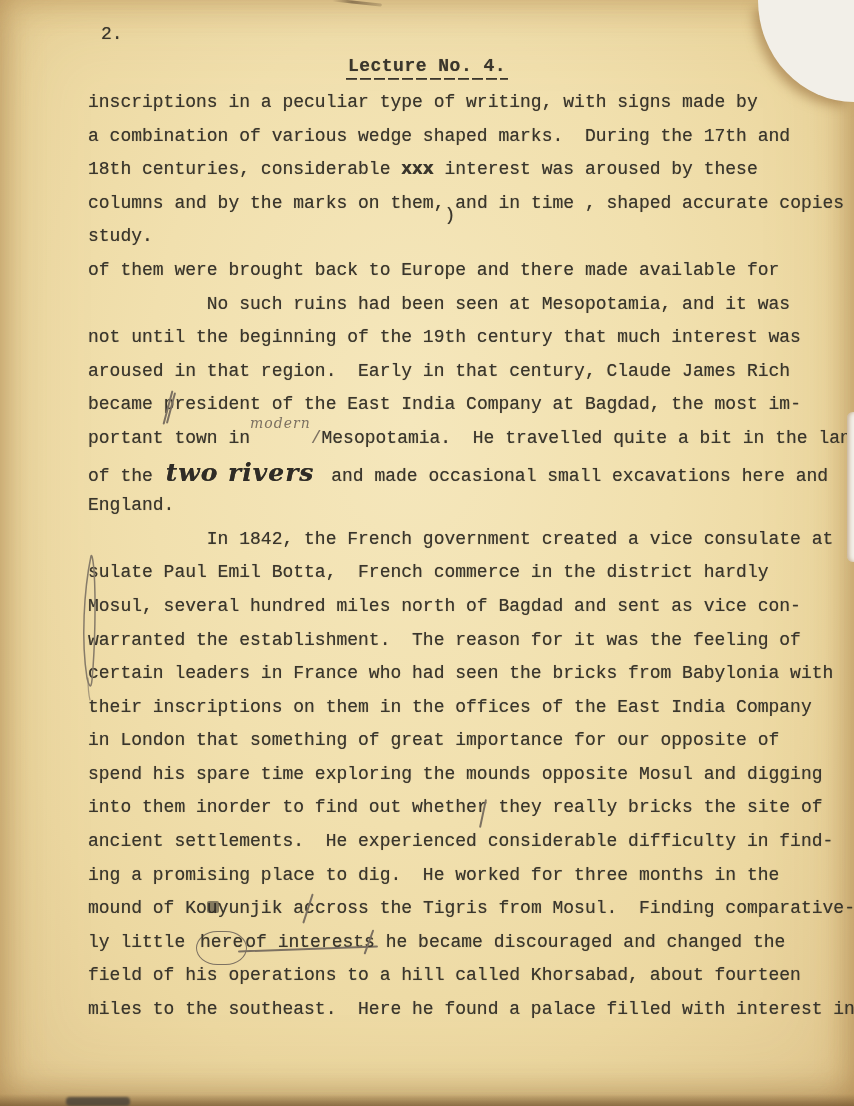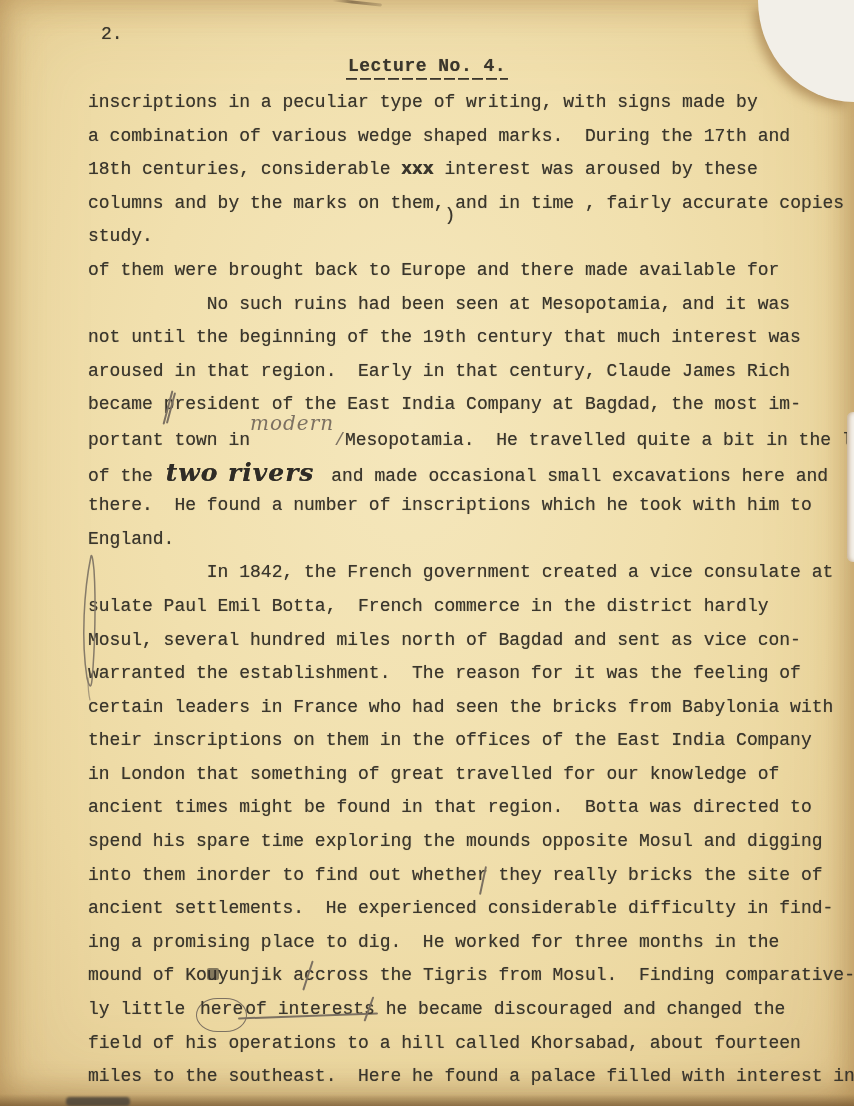--- a/index.html
+++ b/index.html
@@ -46,21 +46,21 @@
   .pstrike::before,.pstrike::after{
     content:"";position:absolute;width:1.6px;background:var(--pencil);
     top:-22%;height:175%;transform:rotate(15deg);border-radius:1px;
   }
   .pstrike::before{left:35%;}
   .pstrike::after{left:60%;top:-10%;height:160%;}
 
   
   .above{
     position:relative;display:inline-block;width:0;top:-15px;overflow:visible;
-    font-family:"DejaVu Serif", serif;font-style:italic;font-size:20px;
+    font-family:"DejaVu Serif", serif;font-style:italic;font-size:14px;
     color:var(--pencil);text-shadow:none;letter-spacing:1px;white-space:nowrap;
   }
   .pen{color:var(--pencil);text-shadow:none;}
 
   
   .hand{
     display:inline-block;font-family:"DejaVu Serif", serif;font-style:italic;font-weight:bold;
     font-size:25px;letter-spacing:1px;color:var(--hand);margin:0 6px 0 2px;
     transform:rotate(-3deg) translateY(-2px);text-shadow:0 0 .5px rgba(47,44,38,.8);
   }
@@ -136,39 +136,37 @@
   <div class="typed page-number">2.</div>
 
   <div class="typed title-row">
     <span class="title-underline">Lecture No. 4.</span>
   </div>
 
   <div class="typed doc-body">
       <div class="line"><span>inscriptions in a peculiar type of writing, with signs made by</span></div>
       <div class="line"><span>a combination of various wedge shaped marks.  During the 17th and</span></div>
       <div class="line"><span>18th centuries, considerable </span><span class="xbold">xxx</span><span> interest was aroused by these</span></div>
-      <div class="line"><span>columns and by the marks on them,</span><span class="below">)</span><span>and in time , fairly accurate copies</span></div>
+      <div class="line"><span>columns and by the marks on them,</span><span class="below">)</span><span>and in time , shaped accurate copies</span></div>
       <div class="line"><span>study.</span></div>
       <div class="line"><span>of them were brought back to Europe and there made available for</span></div>
       <div class="line"><span>           No such ruins had been seen at Mesopotamia, and it was</span></div>
       <div class="line"><span>not until the beginning of the 19th century that much interest was</span></div>
       <div class="line"><span>aroused in that region.  Early in that century, Claude James Rich</span></div>
       <div class="line"><span>became </span><span class="pstrike">p</span><span>resident of the East India Company at Bagdad, the most im-</span></div>
       <div class="line"><span>portant town in</span><span class="above">modern</span><span class="pen">/</span><span>Mesopotamia.  He travelled quite a bit in the land</span></div>
       <div class="line"><span>of the </span><span class="hand">two rivers</span><span> and made occasional small excavations here and</span></div>
-      <div class="line"><span>there.  He found a number of inscriptions which he took with him to</span></div>
       <div class="line"><span>England.</span></div>
       <div class="line"><span>           In 1842, the French government created a vice consulate at</span></div>
       <div class="line"><span>sulate Paul Emil Botta,  French commerce in the district hardly</span></div>
       <div class="line"><span>Mosul, several hundred miles north of Bagdad and sent as vice con-</span></div>
       <div class="line"><span>warranted the establishment.  The reason for it was the feeling of</span></div>
       <div class="line"><span>certain leaders in France who had seen the bricks from Babylonia with</span></div>
       <div class="line"><span>their inscriptions on them in the offices of the East India Company</span></div>
-      <div class="line"><span>in London that something of great travelled for our knowledge of</span></div>
-      <div class="line"><span>ancient times might be found in that region.  Botta was directed to</span></div>
+      <div class="line"><span>in London that something of great importance for our opposite of</span></div>
       <div class="line"><span>spend his spare time exploring the mounds opposite Mosul and digging</span></div>
       <div class="line"><span>into them inorder to find out whethe</span><span class="rslash">r</span><span> they really bricks the site of</span></div>
       <div class="line"><span>ancient settlements.  He experienced considerable difficulty in find-</span></div>
       <div class="line"><span>ing a promising place to dig.  He worked for three months in the</span></div>
       <div class="line"><span>mound of Ko</span><span class="blot">u</span><span>yunjik a</span><span class="cslash">c</span><span>cross the Tigris from Mosul.  Finding comparative-</span></div>
       <div class="line"><span>ly little </span><span class="circled">here</span><span class="puline">of interest</span><span class="xstrike">s</span><span> he became discouraged and changed the</span></div>
       <div class="line"><span>field of his operations to a hill called Khorsabad, about fourteen</span></div>
       <div class="line"><span>miles to the southeast.  Here he found a palace filled with interest ing</span></div>
     </div>
 

